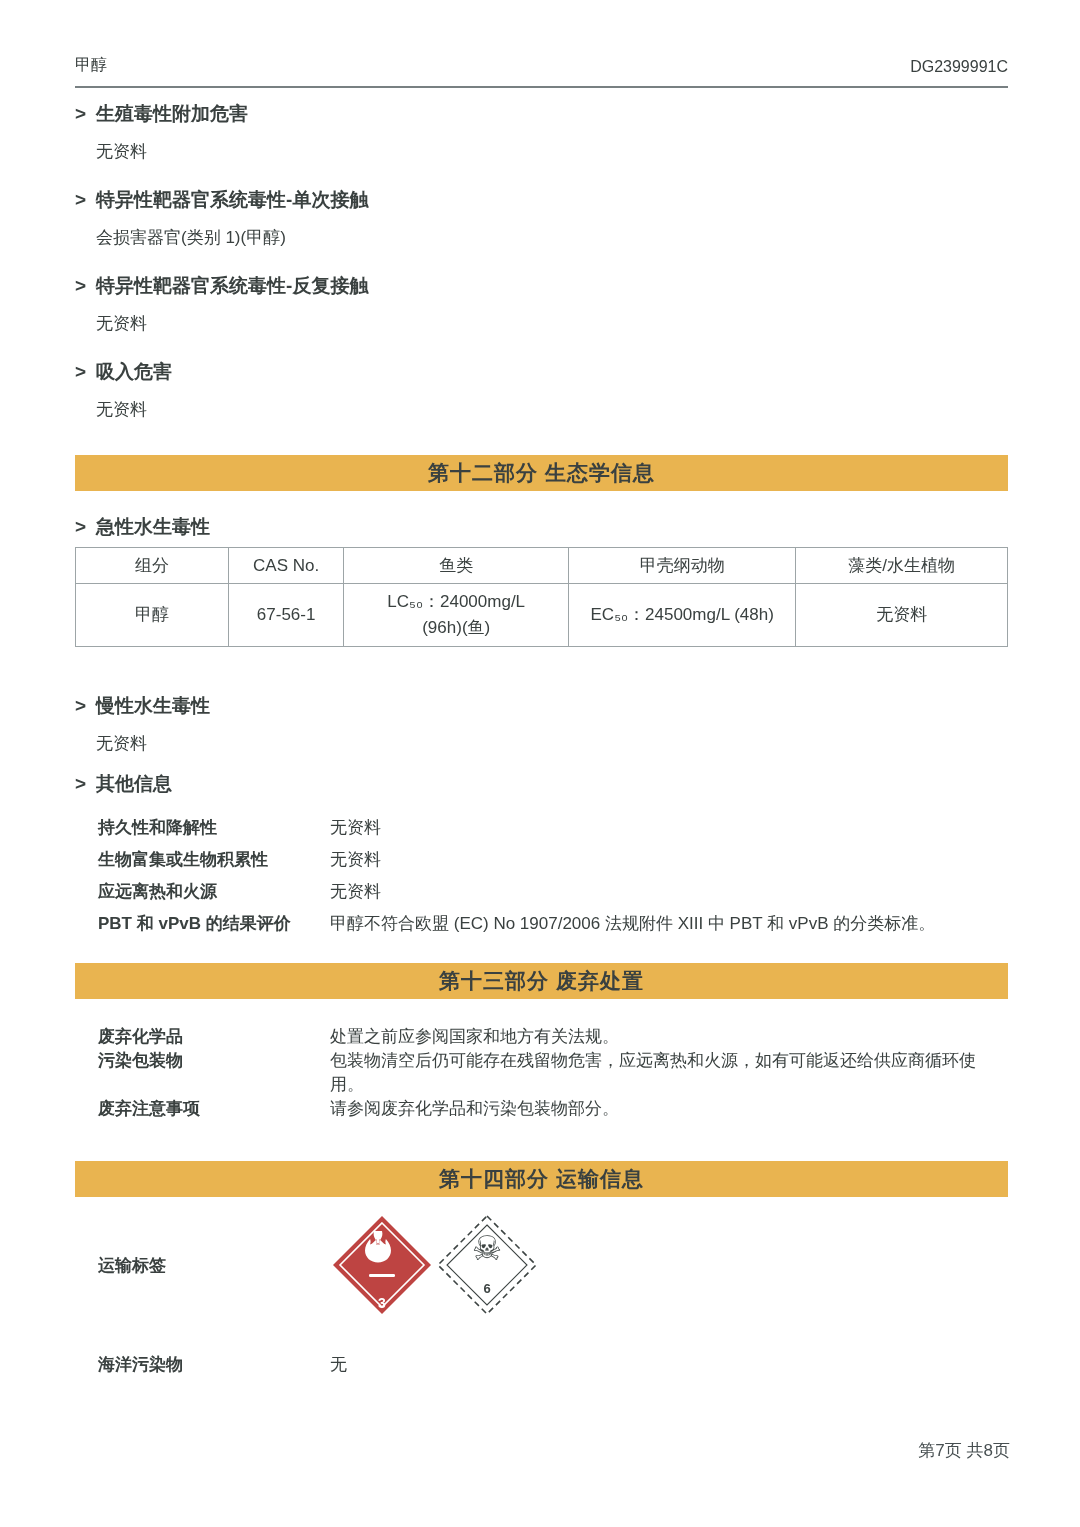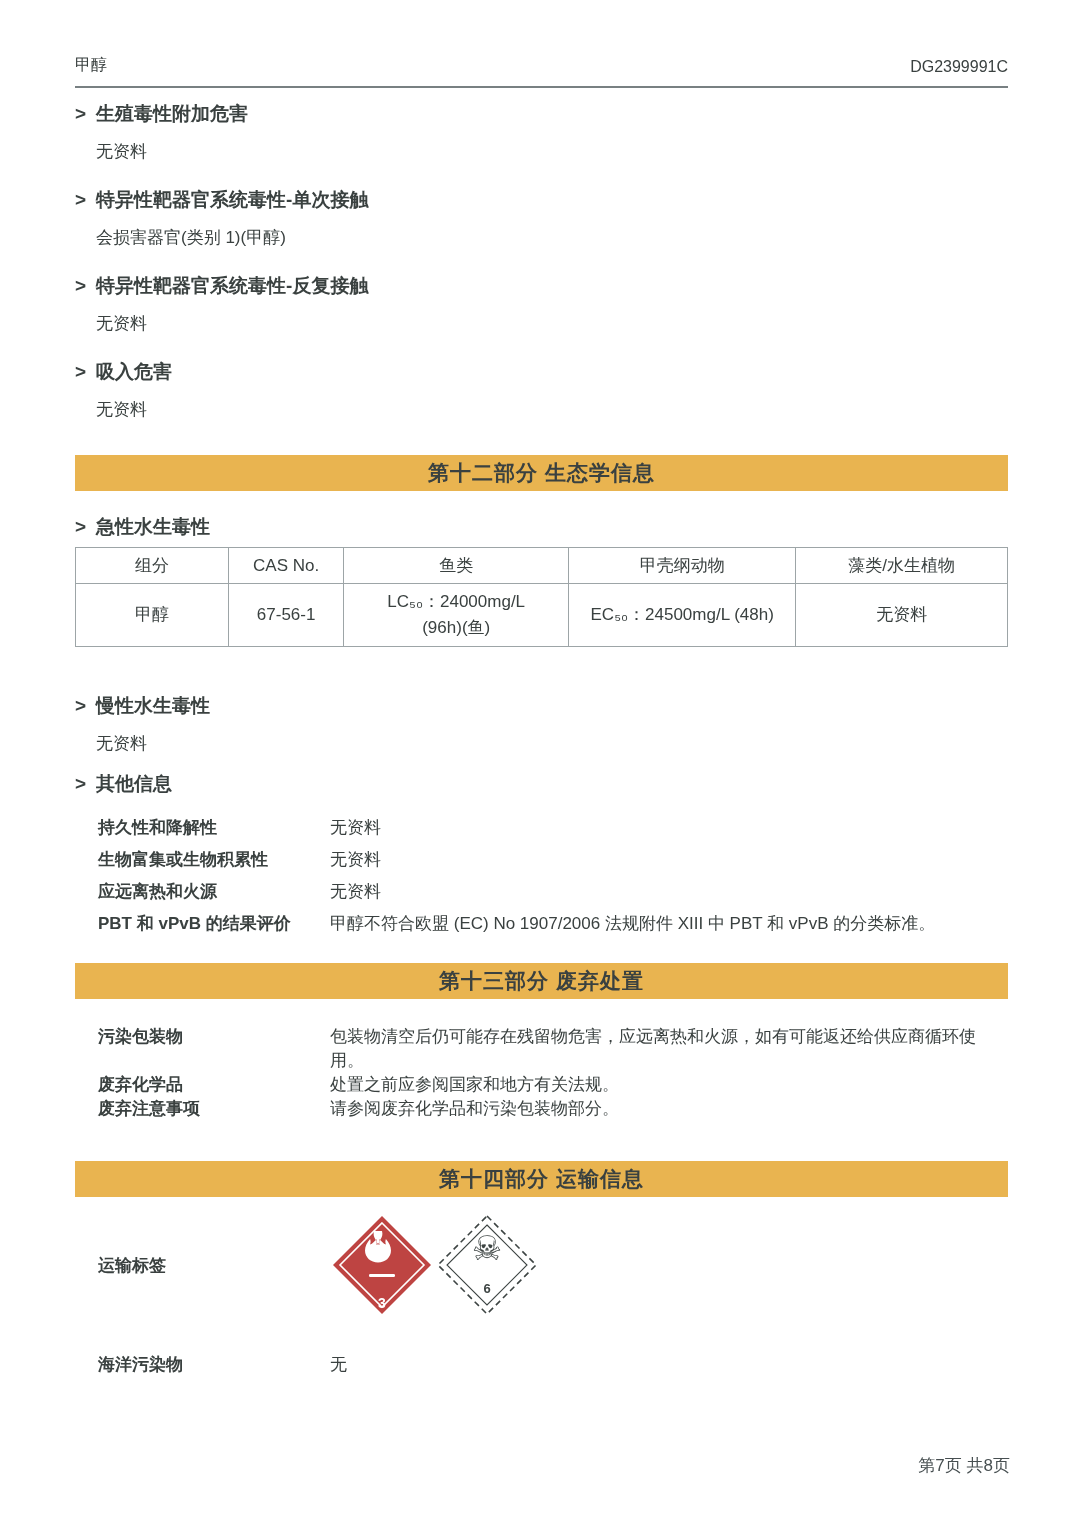--- a/index.html
+++ b/index.html
@@ -60,21 +60,21 @@
              margin:16px 0 0 23px;font-size:17px;}
   .transport .k{font-weight:bold;}
   .placards{display:flex;gap:1px;}
   .placard{width:104px;height:104px;display:block;}
   .red-fill{fill:var(--flammable-red);}
   .placard-num{font-family:"Liberation Sans","DejaVu Sans",sans-serif;font-weight:bold;}
   .skull-glyph{font-family:"DejaVu Sans",sans-serif;}
   .marine{margin-top:36px;}
 
   
-  .footer{position:absolute;right:70px;bottom:50px;font-size:17px;color:#474F51;}
+  .footer{position:absolute;right:70px;bottom:65px;font-size:17px;color:#474F51;}
 </style>
 </head>
 <body>
 
 <div class="page">
 
   <div class="hdr">
     <span>甲醇</span>
     <span>DG2399991C</span>
   </div>
@@ -168,26 +168,26 @@
     <div class="kv-row">
       <span class="k">PBT 和 vPvB 的结果评价</span>
       <span class="v">甲醇不符合欧盟 (EC) No 1907/2006 法规附件 XIII 中 PBT 和 vPvB 的分类标准。</span>
     </div>
   </div>
 
   <div class="banner b13">第十三部分 废弃处置</div>
 
   <div class="disposal">
     <div class="kv-row">
+      <span class="k">废弃化学品</span>
+      <span class="v">处置之前应参阅国家和地方有关法规。</span>
+    </div>
+    <div class="kv-row">
       <span class="k">污染包装物</span>
       <span class="v">包装物清空后仍可能存在残留物危害，应远离热和火源，如有可能返还给供应商循环使用。</span>
-    </div>
-    <div class="kv-row">
-      <span class="k">废弃化学品</span>
-      <span class="v">处置之前应参阅国家和地方有关法规。</span>
     </div>
     <div class="kv-row">
       <span class="k">废弃注意事项</span>
       <span class="v">请参阅废弃化学品和污染包装物部分。</span>
     </div>
   </div>
 
   <div class="banner b14">第十四部分 运输信息</div>
 
   <div class="transport">

